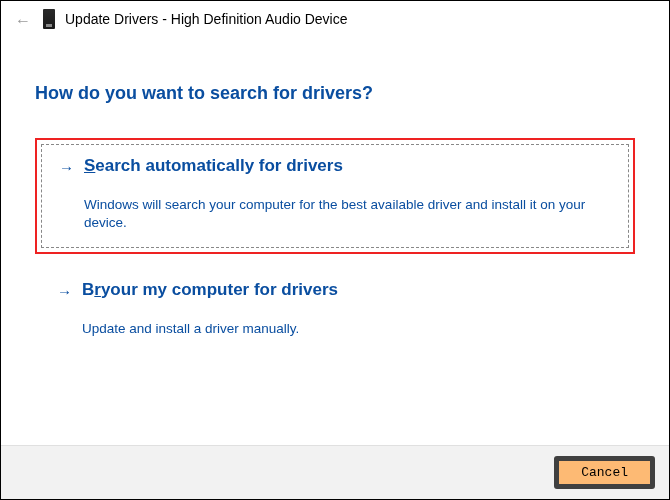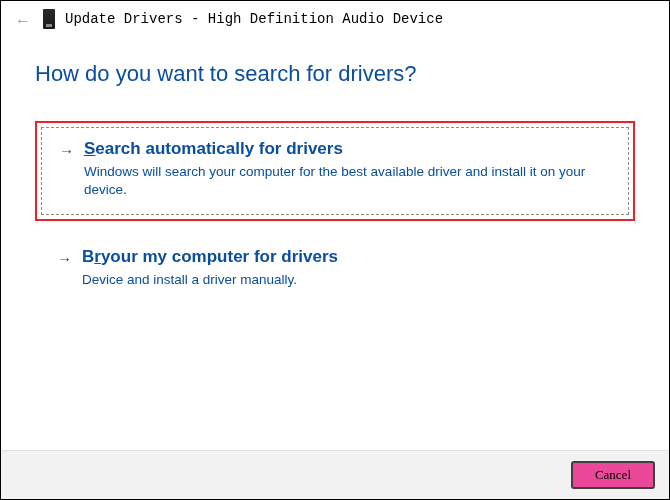--- a/index.html
+++ b/index.html
@@ -37,31 +37,31 @@
       position: absolute;
       bottom: 2px;
       left: 3px;
       right: 3px;
       height: 3px;
       background: #888;
     }
     .title-text {
       font-size: 14px;
       color: #000;
-      font-family: Liberation Mono, monospace;
     }
     .content {
       flex: 1;
       padding: 30px 34px 10px 34px;
     }
     .heading {
       color: #0a4ea0;
-      font-size: 22px;
-      font-weight: 400;
+      font-size: 18px;
+      font-weight: 700;
       margin-bottom: 34px;
+      margin-top: 22px;
     }
     .option {
       padding: 16px 22px 20px 22px;
       margin-bottom: 10px;
       cursor: pointer;
     }
     .option.highlighted {
       border: 2px solid #e22;
       position: relative;
     }
@@ -87,38 +87,38 @@
       font-size: 17px;
       font-weight: 700;
     }
     .option-title .mn {
       text-decoration: underline;
     }
     .option-desc {
       color: #0a4ea0;
       font-size: 13.5px;
       margin-left: 25px;
-      margin-top: 4px;
+      margin-top: 20px;
       line-height: 1.35;
       max-width: 520px;
     }
     .footer {
       background: #f2f2f2;
       border-top: 1px solid #e0e0e0;
       padding: 10px 14px;
       display: flex;
       justify-content: flex-end;
     }
     .cancel-btn {
-      background: #ec4899;
-      border: 2px solid #404040;
+      background: #fdba74;
+      border: 5px solid #404040;
       border-radius: 3px;
       padding: 4px 22px;
       font-size: 13px;
-      font-family: Liberation Serif, serif;
+      font-family: Liberation Mono, monospace;
       cursor: pointer;
     }
   </style>
 </head>
 <body>
 
 <div class="titlebar">
   <span class="back-arrow">←</span>
   <span class="device-icon"></span>
   <span class="title-text">Update Drivers - High Definition Audio Device</span>
@@ -133,19 +133,19 @@
       <span class="option-title"><span></span><span class="mn">S</span><span>earch automatically for drivers</span></span>
     </div>
     <div class="option-desc">Windows will search your computer for the best available driver and install it on your device.</div>
   </div>
 
   <div class="option">
     <div class="option-title-row">
       <span class="arrow">→</span>
       <span class="option-title"><span>B</span><span class="mn">r</span><span>your my computer for drivers</span></span>
     </div>
-    <div class="option-desc">Device and install a driver manually.</div>
+    <div class="option-desc">Update and install a driver manually.</div>
   </div>
 </div>
 
 <div class="footer">
   <button class="cancel-btn">Cancel</button>
 </div>
 
 </body></html>

